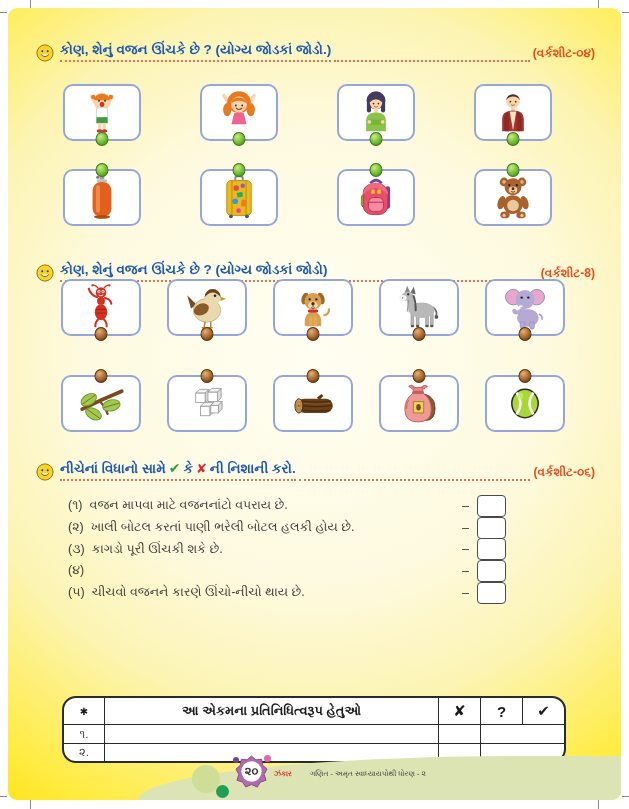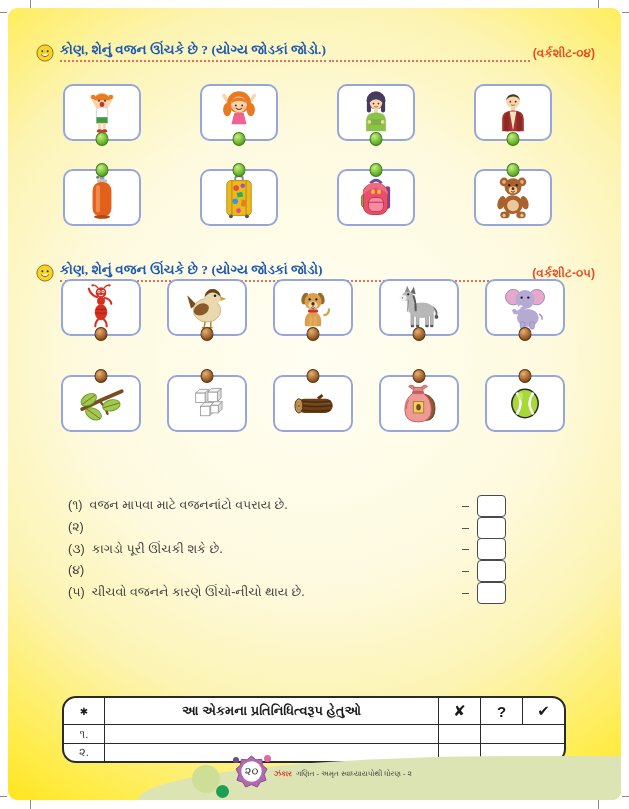--- a/index.html
+++ b/index.html
@@ -11,21 +11,21 @@
   .page{
     position:absolute;left:8px;top:8px;right:8px;bottom:9px;border-radius:9px;overflow:hidden;
     background:radial-gradient(90% 68% at 50% 44%, #fffef2 0%, #fefae0 42%, #fcf4b2 66%, #ffec48 90%, #ffe41c 100%);
   }
   .mark{position:absolute;background:#8a8a8a;z-index:0;}
   
   .hrow{position:absolute;left:28px;right:26px;height:22px;display:flex;align-items:flex-end;}
   .smiley{width:18px;height:18px;margin:0 6px 0 0;flex:0 0 auto;}
   .htitle{
     font-size:13.5px;font-weight:bold;color:#1d58b4;white-space:nowrap;
-    border-bottom:2px dotted #e4705c;padding-bottom:2px;font-family:Liberation Serif, serif;
+    border-bottom:2px dotted #e4705c;padding-bottom:2px;
   }
   .hfill{flex:1;border-bottom:2px dotted #e4705c;margin:0 3px;height:15px;}
   .hlabel{font-size:12px;font-weight:bold;color:#e64d1e;white-space:nowrap;padding-bottom:2px;}
   .glyph-check{color:#2e9e3a;font-size:14px;padding:0 3px;}
   .glyph-cross{color:#d92b2b;font-size:13px;padding:0 3px;}
   
   .mrow{position:absolute;display:flex;}
   .card{
     position:relative;height:57px;background:#fff;border:2px solid #96a5da;border-radius:10px;
     display:flex;align-items:center;justify-content:center;box-sizing:border-box;
@@ -76,24 +76,24 @@
   }
   .fcircle{position:absolute;border-radius:50%;z-index:2;}
   .fc1{left:184px;bottom:7px;width:28px;height:28px;background:#cede96;}
   .fc2{left:208px;bottom:2px;width:13px;height:13px;background:#1da054;}
   .fc3{left:225px;bottom:37px;width:6px;height:6px;background:#6a4a8a;}
   .fc4{left:256px;bottom:38px;width:7px;height:7px;background:#e06aa8;}
   .badge{position:absolute;left:227px;bottom:12px;width:33px;height:33px;z-index:3;}
   .badge svg{width:33px;height:33px;}
   .badge .pgnum{
     position:absolute;left:0;top:0;width:33px;height:33px;display:flex;align-items:center;justify-content:center;
-    font-size:11.5px;font-weight:normal;color:#333;
+    font-size:11.5px;font-weight:bold;color:#333;
   }
   .ftext{position:absolute;left:266px;bottom:22px;font-size:7.4px;color:#3a3a3a;white-space:nowrap;z-index:3;}
-  .fseries{color:#d93025;font-weight:bold;margin-right:2px;}
+  .fseries{color:#d93025;font-weight:bold;margin-right:16px;}
   
   #h1{top:32px;} #h2{top:252px;} #h3{top:451px;}
   #row-people{top:76px;} #row-things1{top:161px;}
   #row-animals{top:271px;} #row-things2{top:367px;}
 </style>
 </head>
 <body>
 
 <div class="mark" style="left:30px;top:0;width:1px;height:9px;"></div>
 <div class="mark" style="left:0;top:12px;width:7px;height:1px;"></div>
@@ -263,21 +263,21 @@
 
   <div class="hrow" id="h2">
     <svg class="smiley" viewBox="0 0 20 20">
       <circle cx="10" cy="10" r="9" fill="#f6d42a" stroke="#8a6a10"></circle>
       <circle cx="7" cy="8" r="1.1" fill="#333"></circle>
         <circle cx="13" cy="8" r="1.1" fill="#333"></circle>
       <path d="M5.5 11.5 q4.5 5 9 0" fill="#fff" stroke="#8a5a10" stroke-width="1"></path>
     </svg>
     <span class="htitle">કોણ, શેનું વજન ઊંચકે છે ? (યોગ્ય જોડકાં જોડો)</span>
     <span class="hfill"></span>
-    <span class="hlabel">(વર્કશીટ-૦૫)</span>
+    <span class="hlabel">(વર્કશીટ-8)</span>
   </div>
 
   <div class="mrow gap5" id="row-animals">
     <div class="card w80">
       <svg viewBox="0 0 60 52">
         <path d="M27 5.5 q-3 -4 -6 -3" fill="none" stroke="#d63020" stroke-width="1.4"></path>
         <path d="M33 5.5 q3 -4 6 -3" fill="none" stroke="#d63020" stroke-width="1.4"></path>
         <circle cx="21" cy="2.6" r="1.2" fill="#d63020"></circle>
           <circle cx="39" cy="2.6" r="1.2" fill="#d63020"></circle>
         <path d="M26 15 q-7 -2 -9 -9" fill="none" stroke="#d63020" stroke-width="2.2" stroke-linecap="round"></path>
@@ -434,31 +434,43 @@
       <span class="dot t brown"></span>
       <svg viewBox="0 0 60 52">
         <ellipse cx="30" cy="26" rx="14" ry="15" fill="#a8d838" stroke="#2a2a2a" stroke-width="1.6"></ellipse>
         <path d="M21 14.5 Q29.5 26 21 37.5" fill="none" stroke="#fff" stroke-width="2.4"></path>
         <path d="M39 14.5 Q30.5 26 39 37.5" fill="none" stroke="#fff" stroke-width="2.4"></path>
         <ellipse cx="25" cy="18" rx="3" ry="4" fill="#c2ea68" opacity="0.8"></ellipse>
       </svg>
     </div>
   </div>
 
+  <div class="hrow" id="h3">
+    <svg class="smiley" viewBox="0 0 20 20">
+      <circle cx="10" cy="10" r="9" fill="#f6d42a" stroke="#8a6a10"></circle>
+      <circle cx="7" cy="8" r="1.1" fill="#333"></circle>
+        <circle cx="13" cy="8" r="1.1" fill="#333"></circle>
+      <path d="M5.5 11.5 q4.5 5 9 0" fill="#fff" stroke="#8a5a10" stroke-width="1"></path>
+    </svg>
+    <span class="htitle"><span>નીચેનાં વિધાનો સામે</span><span class="glyph-check">✔</span><span>કે</span><span class="glyph-cross">✘</span><span>ની નિશાની કરો.</span></span>
+    <span class="hfill"></span>
+    <span class="hlabel">(વર્કશીટ-૦૬)</span>
+  </div>
 
   <div class="stmts">
     <div class="srow">
       <span class="snum">(૧)</span>
       <span>વજન માપવા માટે વજનનાંટો વપરાય છે.</span>
       <span class="sfill"></span>
       <span class="sdash">–</span>
       <span class="scheck"></span>
     </div>
     <div class="srow">
       <span class="snum">(૨)</span>
+      <span>ખાલી બોટલ કરતાં પાણી ભરેલી બોટલ હલકી હોય છે.</span>
       <span class="sfill"></span>
       <span class="sdash">–</span>
       <span class="scheck"></span>
     </div>
     <div class="srow">
       <span class="snum">(૩)</span>
       <span>કાગડો પૂરી ઊંચકી શકે છે.</span>
       <span class="sfill"></span>
       <span class="sdash">–</span>
       <span class="scheck"></span>

